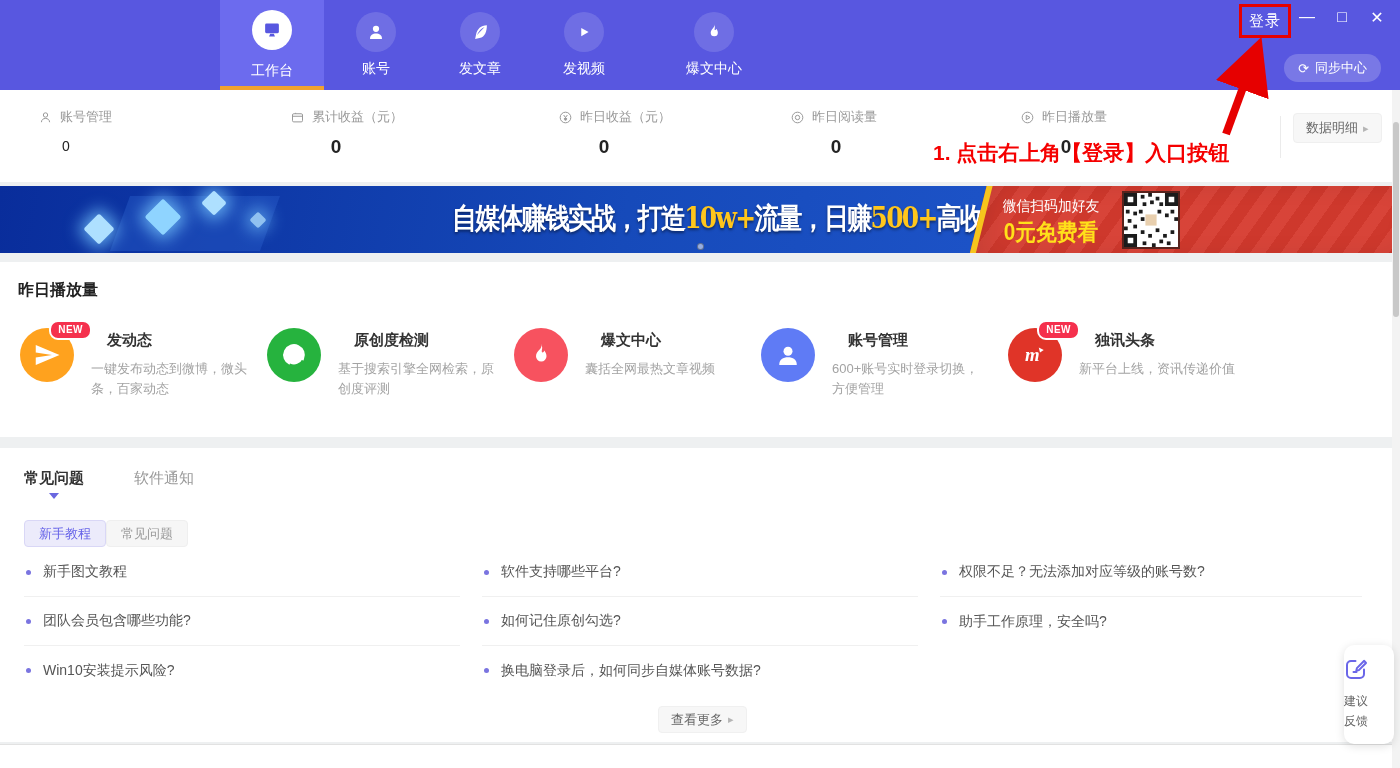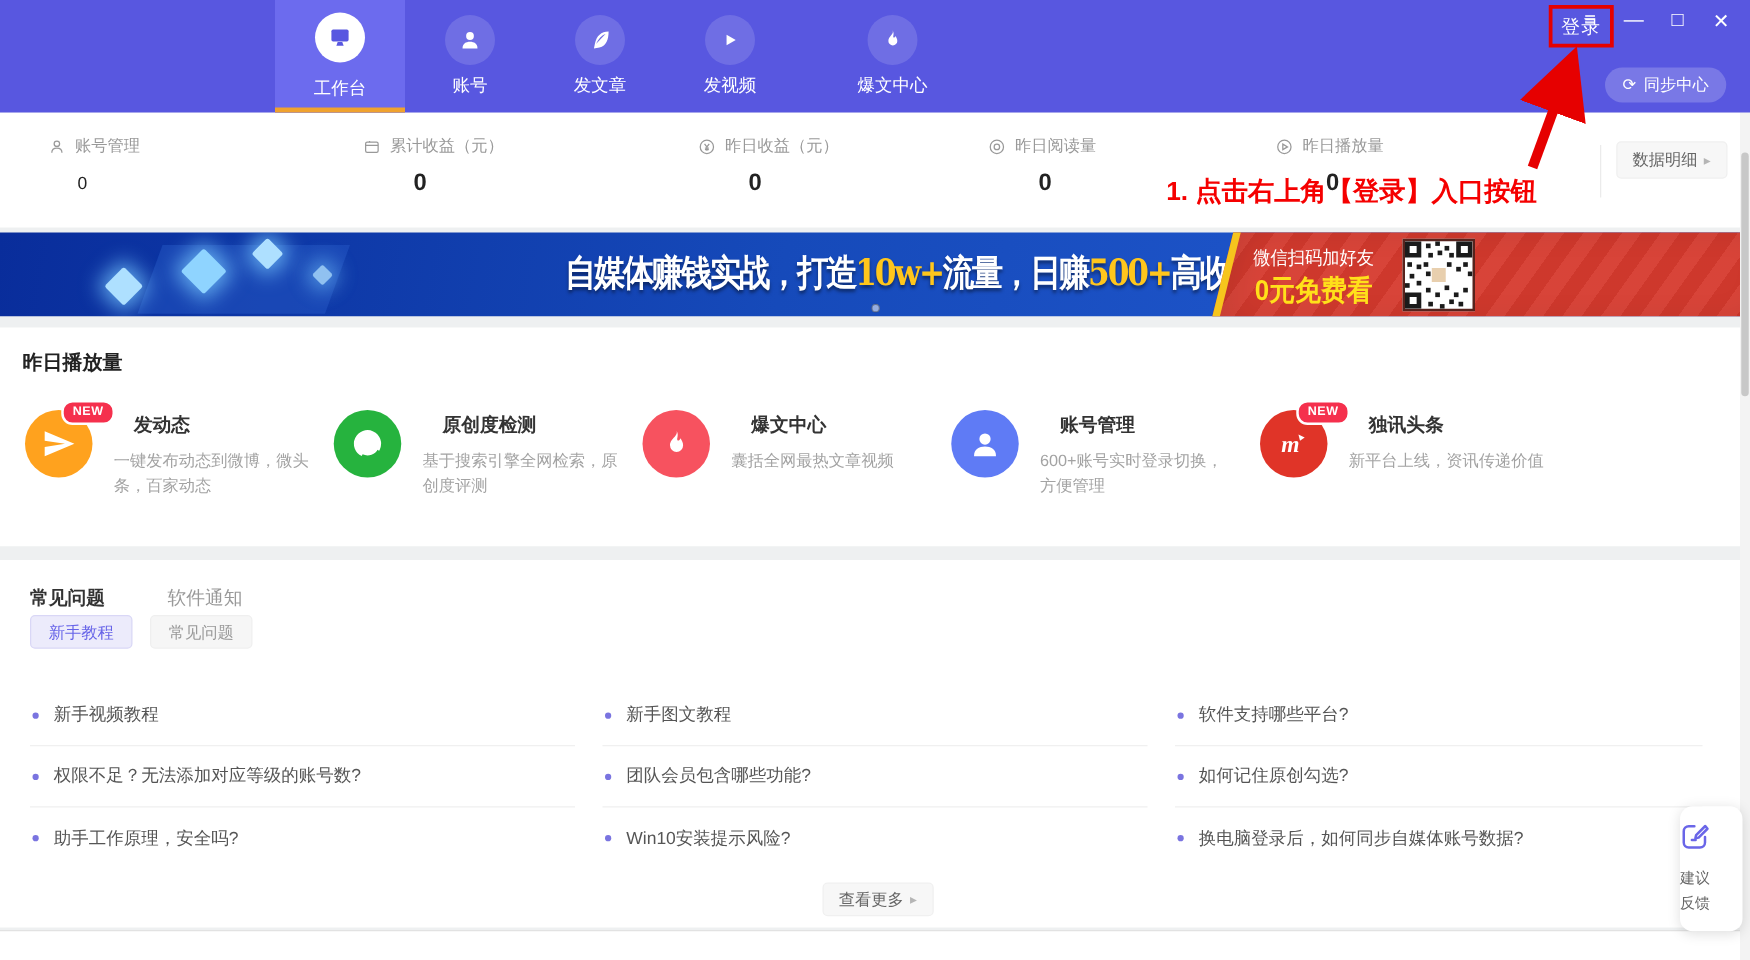--- a/index.html
+++ b/index.html
@@ -65,21 +65,21 @@
   .ficon svg { width:30px; height:30px; fill:#fff; }
   .badge { position:absolute; top:-8px; right:-16px; background:#f5304d; color:#fff; font-size:10px; font-weight:bold; padding:2px 7px 3px; border-radius:9px; border:2px solid #fff; letter-spacing:.5px; }
   .fname { font-size:15px; font-weight:bold; color:#333; margin:3px 16px 9px; }
   .fdesc { font-size:13px; color:#a3a3a3; line-height:1.55; width:158px; }
   
   .faq { position:absolute; left:0; top:448px; width:1392px; height:294px; background:#fff; }
   .faq-tabs { position:absolute; left:24px; top:21px; display:flex; gap:50px; }
   .faq-tab { font-size:15px; color:#999; cursor:pointer; position:relative; }
   .faq-tab.active { color:#333; font-weight:bold; }
   .faq-tab.active::after { content:""; position:absolute; left:50%; transform:translateX(-50%); bottom:-16px; border:5px solid transparent; border-top:6px solid #6a67e0; }
-  .pills { position:absolute; left:24px; top:44px; display:flex; gap:14px; }
+  .pills { position:absolute; left:24px; top:72px; display:flex; }
   .pill { height:27px; padding:0 14px; border-radius:4px; font-size:13px; display:flex; align-items:center; cursor:pointer; background:#f6f6f6; border:1px solid #efefef; color:#999; }
   .pill.active { background:#ecebfb; border:1px solid #d9d7f6; color:#6663e8; }
   .faq-grid { position:absolute; left:24px; top:100px; right:30px; display:grid; grid-template-columns:436px 436px auto; column-gap:22px; }
   .faq-cell { height:49px; display:flex; align-items:center; font-size:14px; color:#555; border-bottom:1px solid #f0f0f0; cursor:pointer; }
   .faq-cell.last { border-bottom:none; }
   .faq-cell::before { content:""; width:5px; height:5px; border-radius:50%; background:#7a74e0; margin:0 12px 0 2px; flex:none; }
   .more-btn { position:absolute; left:658px; top:258px; height:27px; padding:0 12px; background:#f7f7f7; border:1px solid #f0f0f0; border-radius:4px; color:#666; font-size:13px; display:flex; align-items:center; gap:5px; cursor:pointer; }
   .bottom-strip { position:absolute; left:0; top:744px; width:1400px; height:24px; background:#fff; border-top:1px solid #e2e2e2; }
   
   .feedback { position:absolute; right:6px; top:645px; width:50px; padding:12px 0; background:#fff; border-radius:10px; box-shadow:0 2px 10px rgba(0,0,0,.13); z-index:10; cursor:pointer; }
@@ -354,21 +354,20 @@
 <div class="faq">
   <div class="faq-tabs">
     <div class="faq-tab active">常见问题</div>
     <div class="faq-tab">软件通知</div>
   </div>
   <div class="pills">
     <div class="pill active">新手教程</div>
     <div class="pill">常见问题</div>
   </div>
   <div class="faq-grid">
-    <div class="faq-cell">新手视频教程</div>
     <div class="faq-cell">新手图文教程</div>
     <div class="faq-cell">软件支持哪些平台?</div>
     <div class="faq-cell">权限不足？无法添加对应等级的账号数?</div>
     <div class="faq-cell">团队会员包含哪些功能?</div>
     <div class="faq-cell">如何记住原创勾选?</div>
     <div class="faq-cell last">助手工作原理，安全吗?</div>
     <div class="faq-cell last">Win10安装提示风险?</div>
     <div class="faq-cell last">换电脑登录后，如何同步自媒体账号数据?</div>
   </div>
   <div class="more-btn">

